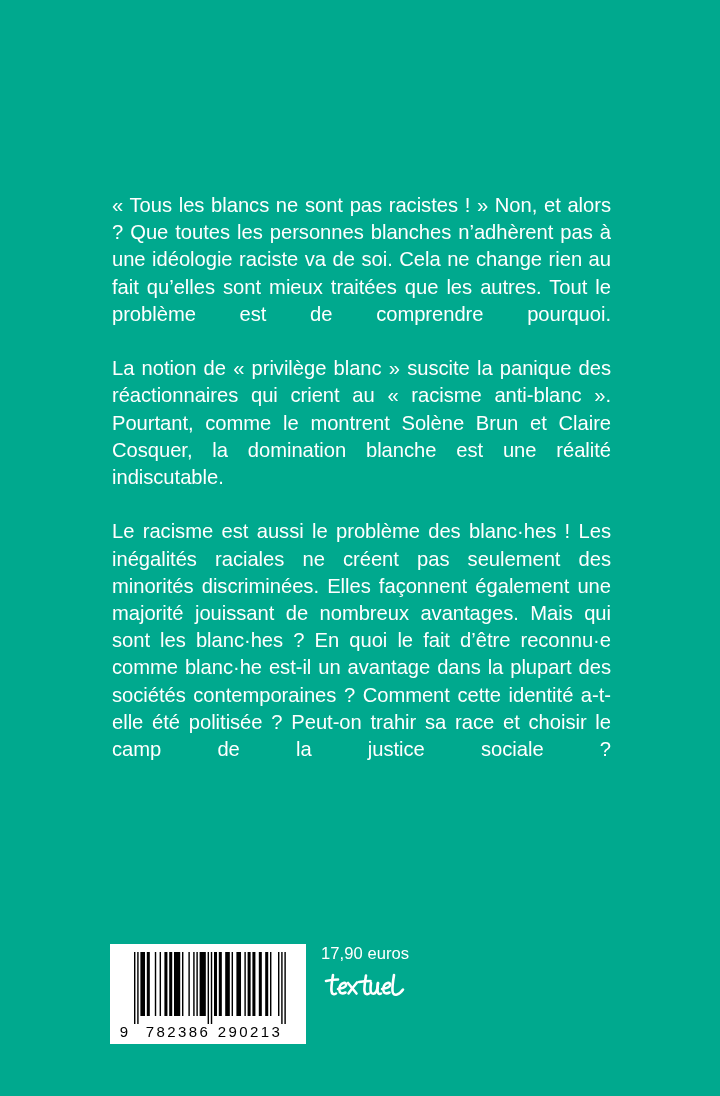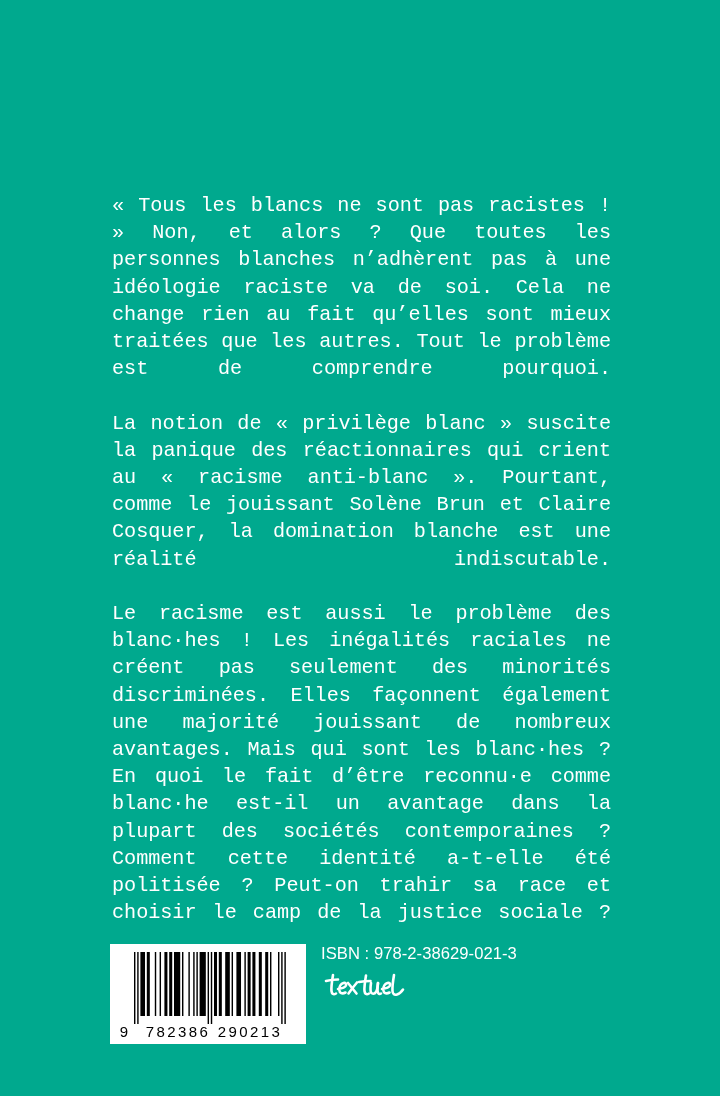--- a/index.html
+++ b/index.html
@@ -27,21 +27,20 @@
   }
   .blurb p {
     margin: 0;
     font-size: 20.2px;
     line-height: 27.2px;
     text-align: justify;
     text-justify: inter-word;
     letter-spacing: -0.04px;
     word-spacing: 0.2px;
     hyphens: none;
-    font-family: Liberation Mono, monospace;
   }
   
   .blurb p::after {
     content: "";
     display: inline-block;
     width: 100%;
   }
 
   
   .footer {
@@ -92,21 +91,21 @@
   }
   .logo-svg {
     display: block;
   }
 </style>
 </head>
 <body>
 
 <section class="blurb">
   <p>« Tous les blancs ne sont pas racistes ! » Non, et alors ? Que toutes les personnes blanches n’adhèrent pas à une idéologie raciste va de soi. Cela ne change rien au fait qu’elles sont mieux traitées que les autres. Tout le problème est de comprendre pourquoi.</p>
-  <p>La notion de « privilège blanc » suscite la panique des réactionnaires qui crient au « racisme anti-blanc ». Pourtant, comme le jouissant Solène Brun et Claire Cosquer, la domination blanche est une réalité indiscutable.</p>
+  <p>La notion de « privilège blanc » suscite la panique des réactionnaires qui crient au « racisme anti-blanc ». Pourtant, comme le montrent Solène Brun et Claire Cosquer, la domination blanche est une réalité indiscutable.</p>
   <p>Le racisme est aussi le problème des blanc·hes ! Les inégalités raciales ne créent pas seulement des minorités discriminées. Elles façonnent également une majorité jouissant de nombreux avantages. Mais qui sont les blanc·hes ? En quoi le fait d’être reconnu·e comme blanc·he est-il un avantage dans la plupart des sociétés contemporaines ? Comment cette identité a-t-elle été politisée ? Peut-on trahir sa race et choisir le camp de la justice sociale ?</p>
 </section>
 
 <div class="footer"></div>
 
 <div class="barcode-box">
   <div class="barcode-inner">
     <svg class="barcode-svg" width="196" height="100" viewBox="0 0 196 100" xmlns="http://www.w3.org/2000/svg" aria-hidden="true">
       <rect x="0" y="0" width="196" height="100" fill="#ffffff"></rect>
       <g fill="#000000" id="bars">
@@ -144,21 +143,21 @@
       <g fill="#000000" font-family="Liberation Sans, sans-serif" font-size="15" id="barcode-digits">
         <text x="14" y="93" text-anchor="middle">9</text>
         <text x="68" y="93" text-anchor="middle" letter-spacing="2.4">782386</text>
         <text x="140" y="93" text-anchor="middle" letter-spacing="2.4">290213</text>
       </g>
     </svg>
   </div>
 </div>
 
 <div class="imprint">
-  <div class="line">ISBN : 978-2-38629-021-3</div>
+  <div class="line">17,90 euros</div>
   <div class="logo-wrap">
     <svg class="logo-svg" width="96" height="26" viewBox="0 0 192 52" xmlns="http://www.w3.org/2000/svg">
       <title>textuel</title>
       <g fill="none" stroke="#ffffff" stroke-width="5.2" stroke-linecap="round" stroke-linejoin="round">
 
         <path d="M10 16 C18 14, 26 13, 34 13"></path>
         <path d="M24 4 C22 16, 20 28, 21 36 C21.6 42, 25 44, 30 41"></path>
 
         <path d="M34 32 C42 31, 48 29, 50 25 C51.4 22, 49 19, 45 20
                  C40 21.4, 36 27, 36.6 34 C37 40, 42 43, 49 39"></path>

